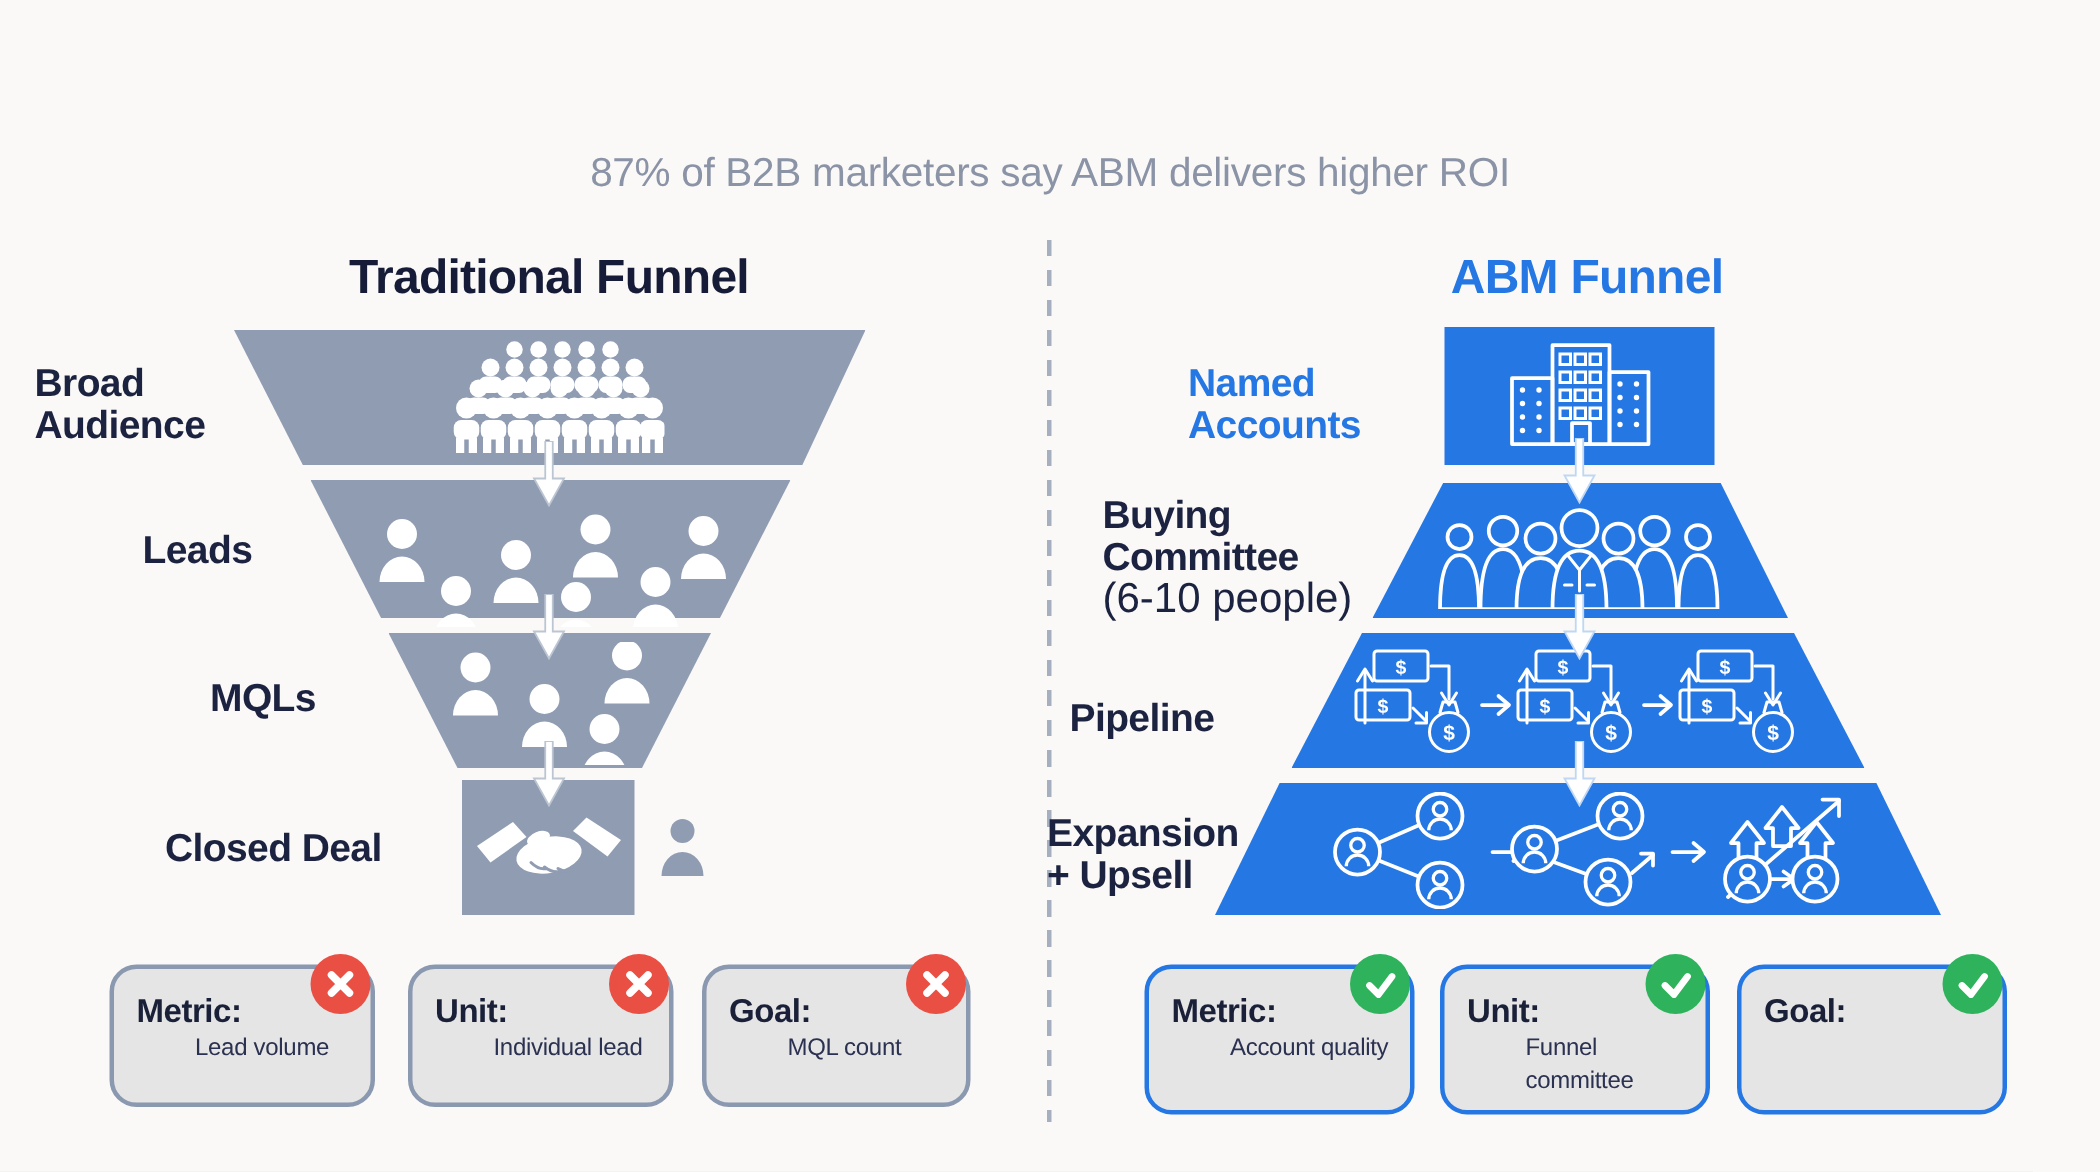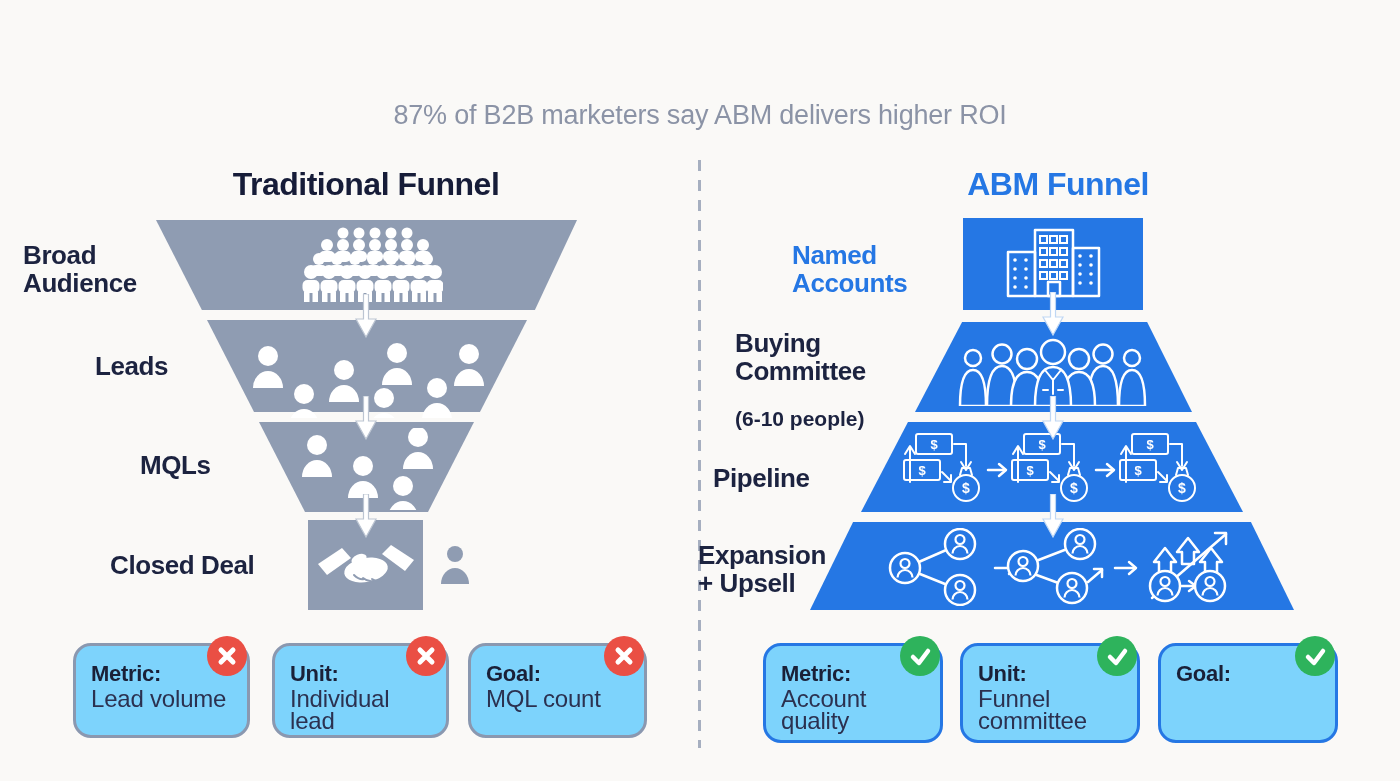--- a/index.html
+++ b/index.html
@@ -32,31 +32,31 @@
   .seg-l4{left:308px;top:520px;width:115px;height:90px;}
   .seg-r1{left:963px;top:218px;width:180px;height:92px;}
   .seg-r2{left:915px;top:322px;width:277px;height:90px;clip-path:polygon(17% 0%,83.8% 0%,100% 100%,0% 100%);}
   .seg-r3{left:861px;top:422px;width:382px;height:90px;clip-path:polygon(12.3% 0%,87.7% 0%,100% 100%,0% 100%);}
   .seg-r4{left:810px;top:522px;width:484px;height:88px;clip-path:polygon(8.9% 0%,91.1% 0%,100% 100%,0% 100%);}
 
   
   .stage-label{position:absolute;text-align:left;font-weight:700;color:#1C2340;
     font-size:26px;line-height:28px;letter-spacing:-0.4px;}
   .stage-label.blue{color:#2577E4;}
-  .stage-label .sub{font-weight:700;font-size:21px;letter-spacing:0;margin-top:20px;}
+  .stage-label .sub{font-weight:400;font-size:28px;letter-spacing:0;}
 
   .icon-svg{position:absolute;overflow:hidden;}
 
   
-  .metric-card{position:absolute;top:643px;background:#7dd3fc;border-radius:18px;
+  .metric-card{position:absolute;top:643px;background:#e5e5e5;border-radius:18px;
     box-sizing:border-box;padding:16px 8px 8px 15px;}
   .metric-card.gray-border{border:3px solid #8A98B0;height:95px;}
   .metric-card.blue-border{border:3px solid #2577E4;height:100px;}
   .card-title{font-size:22px;font-weight:700;color:#1A2038;line-height:24px;letter-spacing:-0.3px;}
-  .card-value{font-size:24px;color:#2B3150;line-height:22px;margin-top:2px;letter-spacing:-0.2px;}
+  .card-value{font-size:16px;color:#2B3150;line-height:22px;margin-top:2px;letter-spacing:-0.2px;margin-left:39px;}
   .badge{position:absolute;top:-10px;right:0px;width:40px;height:40px;border-radius:50%;
     display:flex;align-items:center;justify-content:center;}
   .badge.red{background:#EA4F44;}
   .badge.green{background:#2EB35C;}
 </style>
 </head>
 <body>
 
 <div class="canvas">
 

